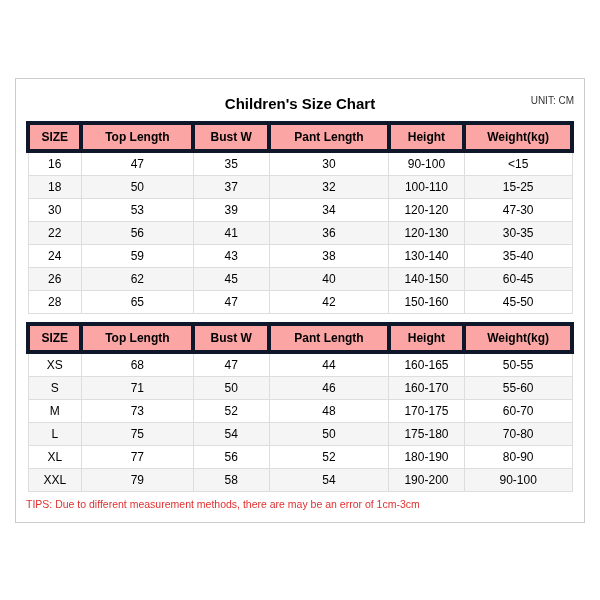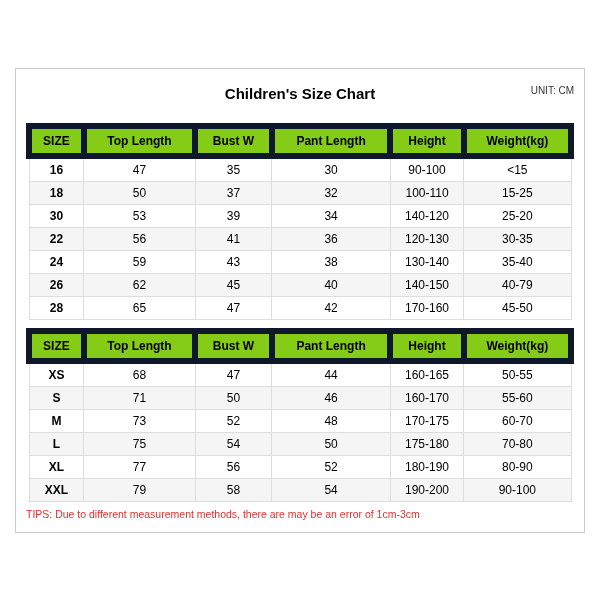--- a/index.html
+++ b/index.html
@@ -15,45 +15,45 @@
     .chart-container {
       width: 570px;
       border: 1px solid #ccc;
       background: #fff;
       padding: 10px;
     }
     .section-title {
       text-align: center;
       font-weight: bold;
       font-size: 15px;
-      padding: 6px 0 21px 0;
+      padding: 6px 0 9px 0;
       color: #000;
       position: relative;
     }
     .unit-label {
       position: absolute;
       right: 0;
       top: 6px;
       font-size: 10px;
       font-weight: normal;
       color: #333;
       text-align: right;
     }
     table {
       width: 100%;
       border-collapse: collapse;
       font-size: 12px;
     }
     th {
-      background-color: #84cc16;
+      background-color: #fca5a5;
       color: #000;
       font-weight: bold;
       text-align: center;
       padding: 5px 2px;
-      border: 6px solid #0f172a;
+      border: 4px solid #0f172a;
     }
     td {
       text-align: center;
       padding: 4px 2px;
       border: 1px solid #ddd;
       color: #000;
     }
     tr:nth-child(even) td {
       background-color: #f5f5f5;
     }
@@ -63,21 +63,21 @@
     .section-divider {
       height: 8px;
     }
     .tips {
       text-align: left;
       color: #e03030;
       font-size: 10.5px;
       padding: 6px 0 2px 0;
     }
     .bold-col {
-      font-weight: bold;
+      font-weight: normal;
     }
   </style>
 </head>
 <body>
 
 <div class="chart-container">
 
   <div class="section-title">
     <span>Children's Size Chart</span>
     <span class="unit-label">UNIT: CM</span>
@@ -109,22 +109,22 @@
           <td>37</td>
           <td>32</td>
           <td>100-110</td>
           <td>15-25</td>
         </tr>
         <tr>
           <td class="bold-col">30</td>
           <td>53</td>
           <td>39</td>
           <td>34</td>
-          <td>140-120</td>
-          <td>25-20</td>
+          <td>120-120</td>
+          <td>47-30</td>
         </tr>
         <tr>
           <td class="bold-col">22</td>
           <td>56</td>
           <td>41</td>
           <td>36</td>
           <td>120-130</td>
           <td>30-35</td>
         </tr>
         <tr>
@@ -134,28 +134,28 @@
           <td>38</td>
           <td>130-140</td>
           <td>35-40</td>
         </tr>
         <tr>
           <td class="bold-col">26</td>
           <td>62</td>
           <td>45</td>
           <td>40</td>
           <td>140-150</td>
-          <td>40-79</td>
+          <td>60-45</td>
         </tr>
         <tr>
           <td class="bold-col">28</td>
           <td>65</td>
           <td>47</td>
           <td>42</td>
-          <td>170-160</td>
+          <td>150-160</td>
           <td>45-50</td>
         </tr>
       </tbody>
   </table>
 
   <div class="section-divider"></div>
 
 
   <table>
     <thead>

